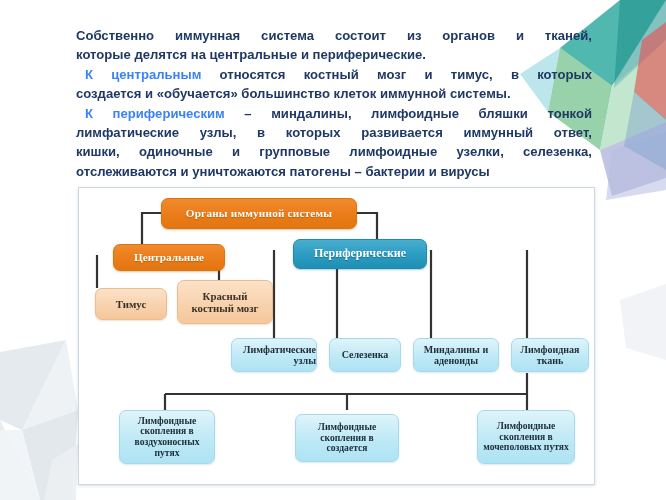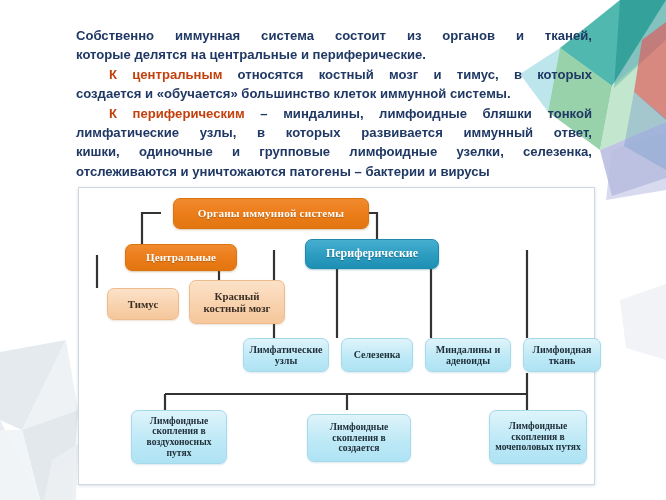--- a/index.html
+++ b/index.html
@@ -15,21 +15,21 @@
   .text-block{
     position:absolute;left:76px;top:26px;width:516px;
     font-family:"Liberation Sans",sans-serif;
     font-size:13.1px;font-weight:bold;line-height:19.4px;
     color:#1F3864;text-align:justify;
     letter-spacing:0px;
     z-index:5;
   }
   .text-block p{margin:0;}
   .text-block p.indent{text-indent:9px;}
-  .hl{color:#c2410c;margin-left:24px;}
+  .hl{color:#3b82f6;}
   .just{text-align:justify;text-align-last:justify;}
   .lastline{text-align:justify;text-align-last:left;}
 
   
   .panel{
     position:absolute;left:78px;top:187px;width:515px;height:296px;
     background:#ffffff;
     border:1px solid #cfd8e0;
     box-shadow:0 1px 3px rgba(120,140,160,.28);
     z-index:4;
@@ -40,21 +40,20 @@
   .node{
     position:absolute;
     box-sizing:border-box;
     display:flex;align-items:center;justify-content:center;
     text-align:center;
     font-family:"Liberation Serif",serif;
     font-weight:bold;
     border-radius:7px;
     line-height:1.12;
     z-index:3;
-    margin-left:12px;
   }
   
   .n-orange{
     background:linear-gradient(180deg,#F08B2E 0%,#EC7D1B 48%,#E2760F 100%);
     color:#FFFFFF;
     border:1px solid #d9740f;
     text-shadow:0 1px 1px rgba(120,60,0,.45);
     box-shadow:0 1px 2px rgba(150,90,20,.35);
   }
   
@@ -147,21 +146,21 @@
     <div class="node n-orange" style="left:82px;top:10px;width:196px;height:31px;font-size:11.2px;letter-spacing:.2px;">Органы иммунной системы</div>
 
     <div class="node n-orange" style="left:34px;top:56px;width:112px;height:27px;font-size:11.2px;">Центральные</div>
 
     <div class="node n-blue" style="left:214px;top:51px;width:134px;height:30px;font-size:12px;">Периферические</div>
 
     <div class="node n-peach" style="left:16px;top:100px;width:72px;height:32px;font-size:10.8px;">Тимус</div>
 
     <div class="node n-peach" style="left:98px;top:92px;width:96px;height:44px;font-size:10.8px;padding:0 5px;">Красный костный мозг</div>
 
-    <div class="node n-lblue" style="left:152px;top:150px;width:86px;height:34px;font-size:10px;padding:0 0;">Лимфатические узлы</div>
+    <div class="node n-lblue" style="left:152px;top:150px;width:86px;height:34px;font-size:10px;padding:0 0;text-align:right;">Лимфатические узлы</div>
 
     <div class="node n-lblue" style="left:250px;top:150px;width:72px;height:34px;font-size:10px;padding:0 4px;">Селезенка</div>
 
     <div class="node n-lblue" style="left:334px;top:150px;width:86px;height:34px;font-size:10px;padding:0 4px;">Миндалины и аденоиды</div>
 
     <div class="node n-lblue" style="left:432px;top:150px;width:78px;height:34px;font-size:10px;padding:0 4px;">Лимфоидная ткань</div>
 
     <div class="node n-lblue" style="left:40px;top:222px;width:96px;height:54px;font-size:9.6px;padding:0 4px;">Лимфоидные скопления в воздухоносных путях</div>
 
     <div class="node n-lblue" style="left:216px;top:226px;width:104px;height:48px;font-size:9.6px;padding:0 4px;">Лимфоидные скопления в создается</div>

